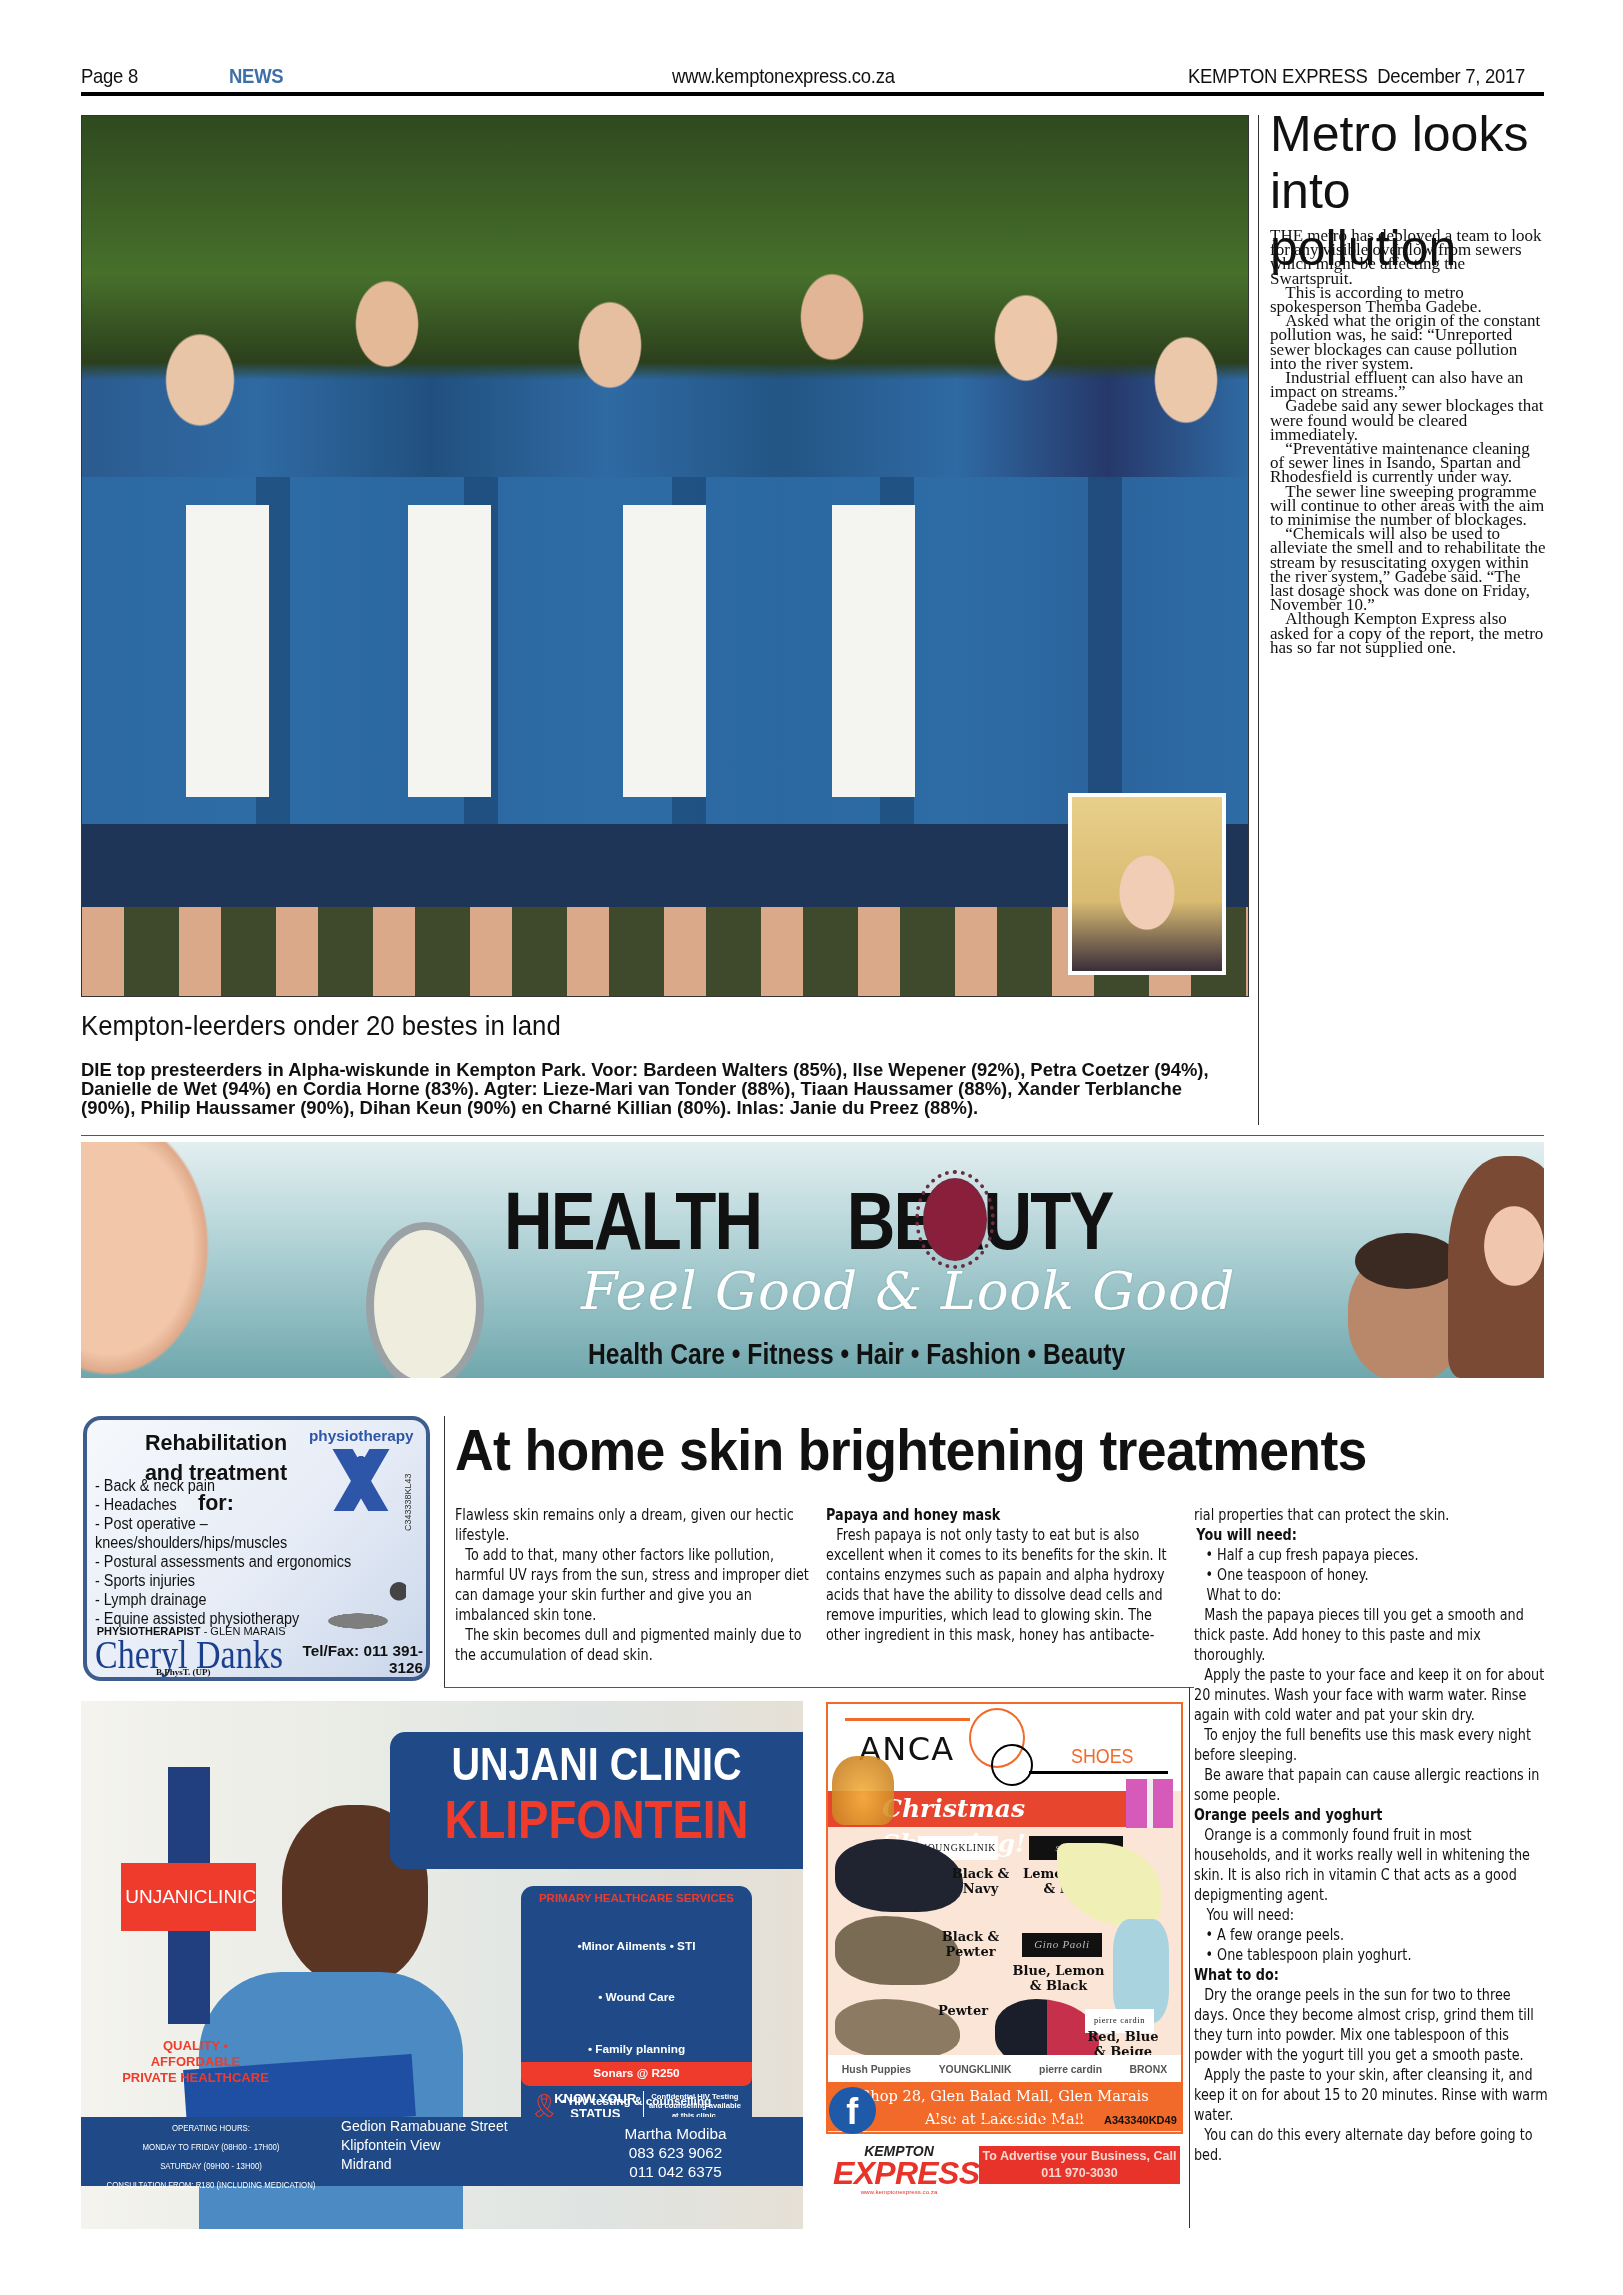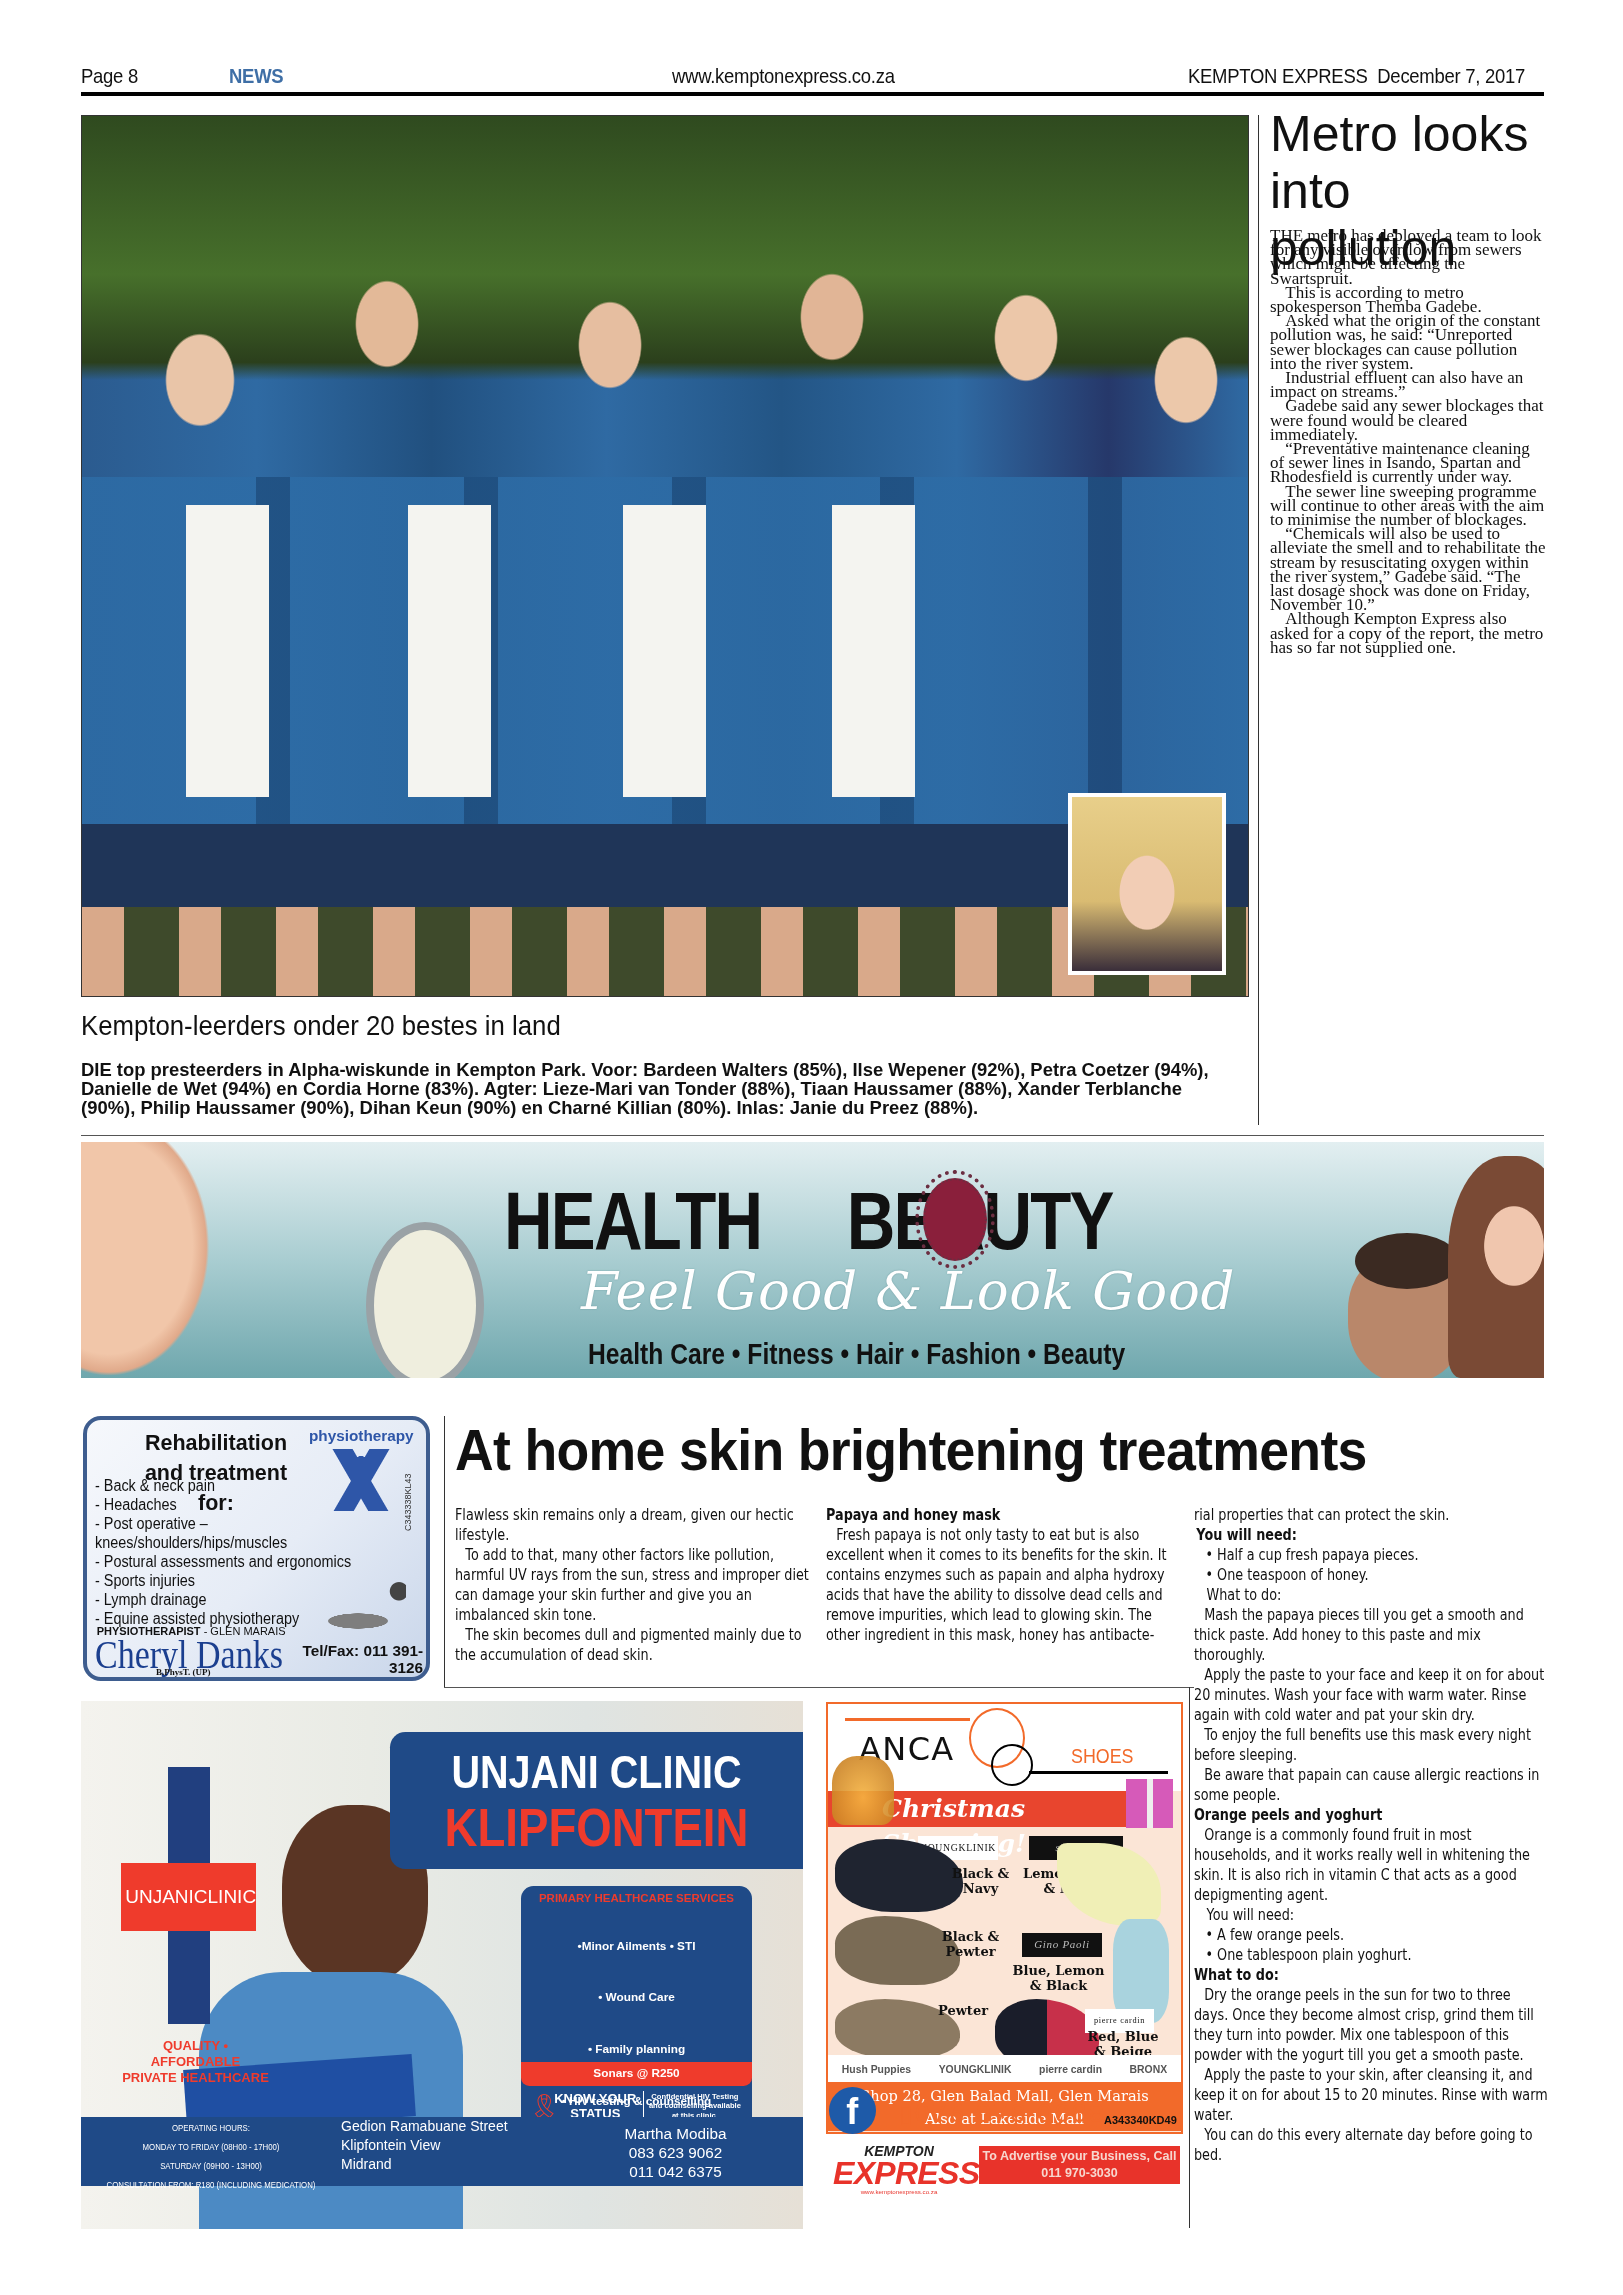--- a/index.html
+++ b/index.html
@@ -89,21 +89,21 @@
 
   
   .unjani { position: absolute; left: 81px; top: 1701px; width: 722px; height: 528px; overflow: hidden;
     background: linear-gradient(90deg, #f4f3ee 0%, #e9ebe5 40%, #dfe4e2 70%, #e6e0d6 100%); }
   .unjani .nurse-head { position: absolute; left: 201px; top: 104px; width: 146px; height: 180px; border-radius: 45%; background: #5a3524; }
   .unjani .nurse-body { position: absolute; left: 118px; top: 271px; width: 264px; height: 257px; border-radius: 83px 83px 0 0; background: #4c8ac4; }
   .unjani .folder { position: absolute; left: 104px; top: 361px; width: 229px; height: 62px; background: #1f4fa3; transform: rotate(-4deg); }
   .unjani .cross-v { position: absolute; left: 87px; top: 66px; width: 42px; height: 257px; background: #213f7f; }
   .unjani .cross-h { position: absolute; left: 40px; top: 162px; width: 135px; height: 68px; background: #ef3b2c; display: flex; align-items: center; justify-content: space-between; padding: 0 4.2px; color: #fff; font-size: 19px; }
   .unjani .tag { position: absolute; left: 38px; top: 337px; width: 153px; text-align: center; color: #ef3b2c; font-weight: bold; font-size: 13px; line-height: 16px; }
-  .unjani .title-box { position: absolute; left: 309px; top: 31px; width: 413px; height: 137px; background: #1f4a87; border-radius: 15.3px 0 0 15.3px; text-align: center; padding-top: 13px; }
+  .unjani .title-box { position: absolute; left: 309px; top: 31px; width: 413px; height: 137px; background: #1f4a87; border-radius: 15.3px 0 0 15.3px; text-align: center; padding-top: 5px; }
   .unjani .title-box .t1 { font-size: 46px; font-weight: bold; color: #fff; line-height: 54px; transform: scaleX(0.86); }
   .unjani .title-box .t2 { font-size: 53px; font-weight: bold; color: #ef3b2c; line-height: 58px; transform: scaleX(0.86); }
   .unjani .svc { position: absolute; left: 440px; top: 185px; width: 231px; height: 246px; background: #1f4a87; border-radius: 12.5px; text-align: center; color: #fff; overflow: hidden; }
   .unjani .svc .svh { color: #ef3b2c; font-weight: bold; font-size: 11.5px; margin-top: 5.6px; }
   .unjani .svc .svi { font-weight: bold; font-size: 11.8px; line-height: 17.7px; margin-top: 34px; }
   .unjani .svc .sonar { position: absolute; left: 0; right: 0; top: 176px; height: 23.6px; background: #ef3b2c; font-size: 11.8px; font-weight: bold; line-height: 23.6px; border-radius: 0 0 8.3px 8.3px; }
   .unjani .svc .kys { position: absolute; left: 8.3px; top: 205px; width: 215px; display: flex; align-items: center; }
   .unjani .svc .ribbon { color: #ef3b2c; font-size: 23.6px; width: 18px; }
   .unjani .svc .kys1 { font-weight: bold; font-size: 13px; line-height: 15.3px; width: 97px; border-right: 1.4px solid #fff; }
   .unjani .svc .kys2 { font-weight: bold; font-size: 7.6px; line-height: 9.7px; width: 97px; padding-left: 4.2px; }

